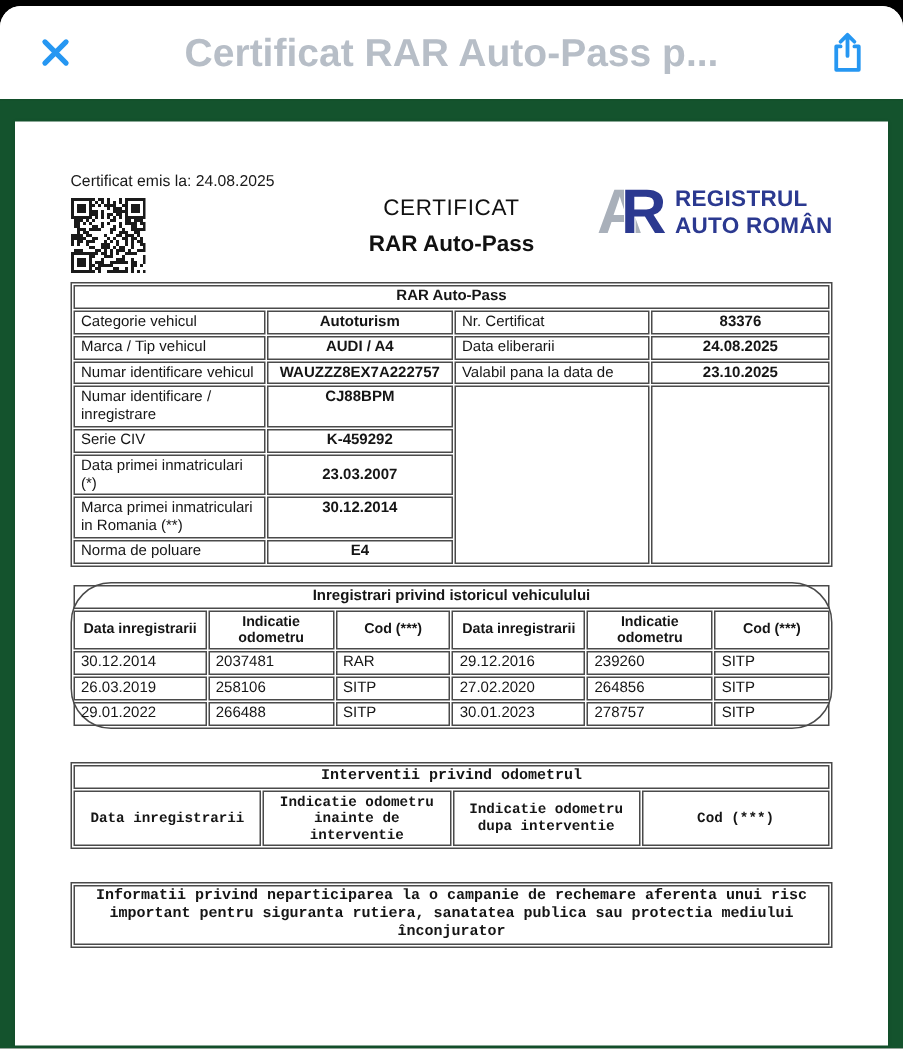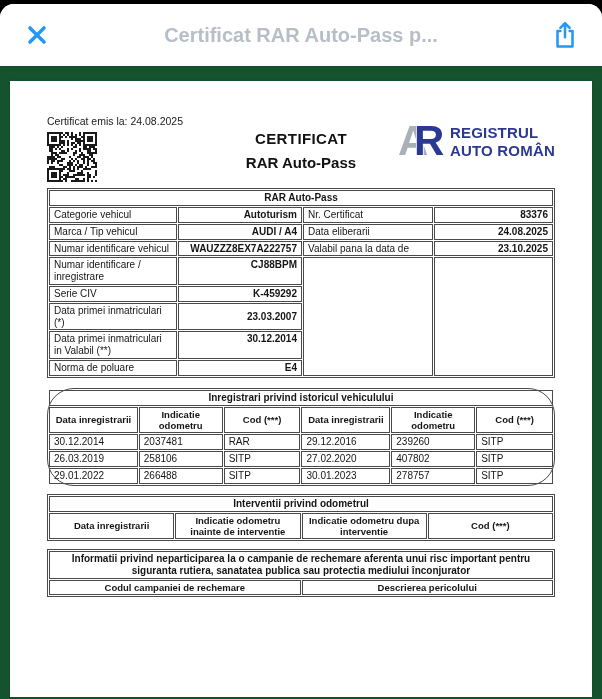--- a/index.html
+++ b/index.html
@@ -26,21 +26,21 @@
     position: relative; z-index: 2;
   }
   .nav-btn {
     width: 34px; height: 34px;
     display: flex; align-items: center; justify-content: center;
     background: none; border: none; cursor: pointer; padding: 0;
   }
   .nav-title {
     flex: 1;
     text-align: center;
-    font-size: 20px;
+    font-size: 26px;
     font-weight: 600;
     color: #b7bec7;
     white-space: nowrap;
     overflow: hidden;
     padding: 0 8px;
   }
   
   .viewer {
     height: 633px;
     background: #14532d;
@@ -52,54 +52,54 @@
     background: #fff;
     box-shadow: 0 0 3px rgba(0,0,0,0.12);
     padding: 34px 37px 20px 37px;
   }
   
   .doc-head { display: flex; min-height: 68px; }
   .head-left { width: 160px; }
   .emis-line { font-size: 10.5px; color: #1a1a1a; margin-bottom: 5px; }
   .qr { width: 50px; height: 50px; line-height: 0; }
   .head-center { flex: 1; text-align: center; padding-top: 15px; }
-  .doc-title1 { font-size: 15px; font-weight: bold; color: #111; letter-spacing: 0.4px; }
+  .doc-title1 { font-size: 15px; font-weight: normal; color: #111; letter-spacing: 0.4px; }
   .doc-title2 { font-size: 15px; font-weight: bold; color: #111; margin-top: 7px; }
   .head-right { width: 160px; display: flex; justify-content: flex-end; }
   .logo { display: flex; align-items: flex-start; gap: 4px; padding-top: 2px; }
   .logo-text { font-size: 15px; font-weight: bold; color: #2b3990; line-height: 1.2; padding-top: 7px; letter-spacing: 0.2px; }
   
   table.doc-table {
     width: 100%;
     table-layout: fixed;
     border-collapse: separate;
     border-spacing: 1px;
     border: 1px solid #4a4a4a;
     background: #fff;
   }
   .mt1 { margin-top: 5px; }
   .mt2 { margin-top: 10px; border-radius: 27px; }
-  .mt3 { margin-top: 8px; }
+  .mt3 { margin-top: 22px; font-family: Liberation Mono, monospace; }
   table.doc-table td, table.doc-table th {
     border: 1px solid #4a4a4a;
     padding: 1px 4px;
     font-size: 10px;
     color: #151515;
     vertical-align: middle;
     line-height: 1.18;
     overflow: hidden;
   }
   td.ttl {
     font-size: 12px; font-weight: bold; text-align: center; height: 16px;
   }
   td.ttl2 {
     font-size: 11.5px; font-weight: bold; text-align: center; line-height: 1.3; padding: 2px 4px;
   }
   td.lbl { text-align: left; height: 14px; margin-top: 36px; }
-  td.val { text-align: right; font-weight: bold; height: 14px; }
+  td.val { text-align: center; font-weight: bold; height: 14px; }
   table.doc-table th { font-weight: bold; font-size: 9.5px; text-align: center; height: 23px; }
   td.data { font-size: 11px; text-align: left; font-weight: normal; height: 14px; }
   td.empty { background: #fff; }
 </style>
 </head>
 <body>
 
 <div class="sheet">
 
   <div class="navbar">
@@ -521,21 +521,21 @@
         </tr>
         <tr>
           <td class="lbl">Serie CIV</td>
           <td class="val">K-459292</td>
         </tr>
         <tr>
           <td class="lbl">Data primei inmatriculari (*)</td>
           <td class="val">23.03.2007</td>
         </tr>
         <tr>
-          <td class="lbl">Data primei inmatriculari in Valabil (**)</td>
+          <td class="lbl">Marca primei inmatriculari in Romania (**)</td>
           <td class="val" style="vertical-align:top;">30.12.2014</td>
         </tr>
         <tr>
           <td class="lbl">Norma de poluare</td>
           <td class="val">E4</td>
         </tr>
       </tbody>
         </table>
 
       <table class="doc-table mt2">
@@ -565,21 +565,21 @@
           <td class="data">RAR</td>
           <td class="data">29.12.2016</td>
           <td class="data">239260</td>
           <td class="data">SITP</td>
         </tr>
         <tr>
           <td class="data">26.03.2019</td>
           <td class="data">258106</td>
           <td class="data">SITP</td>
           <td class="data">27.02.2020</td>
-          <td class="data">407802</td>
+          <td class="data">264856</td>
           <td class="data">SITP</td>
         </tr>
         <tr>
           <td class="data">29.01.2022</td>
           <td class="data">266488</td>
           <td class="data">SITP</td>
           <td class="data">30.01.2023</td>
           <td class="data">278757</td>
           <td class="data">SITP</td>
         </tr>
@@ -608,22 +608,18 @@
 
       <table class="doc-table mt3">
         <colgroup>
             <col style="width:50%">
             <col style="width:50%">
           </colgroup>
         <tbody>
             <tr>
               <td class="ttl2" colspan="2">Informatii privind neparticiparea la o campanie de rechemare aferenta unui risc important pentru siguranta rutiera, sanatatea publica sau protectia mediului înconjurator</td>
             </tr>
-        <tr>
-          <th style="height:14px;">Codul campaniei de rechemare</th>
-          <th style="height:14px;">Descrierea pericolului</th>
-        </tr>
       </tbody>
         </table>
 
     </div>
   </div>
 </div>
 
 </body></html>

